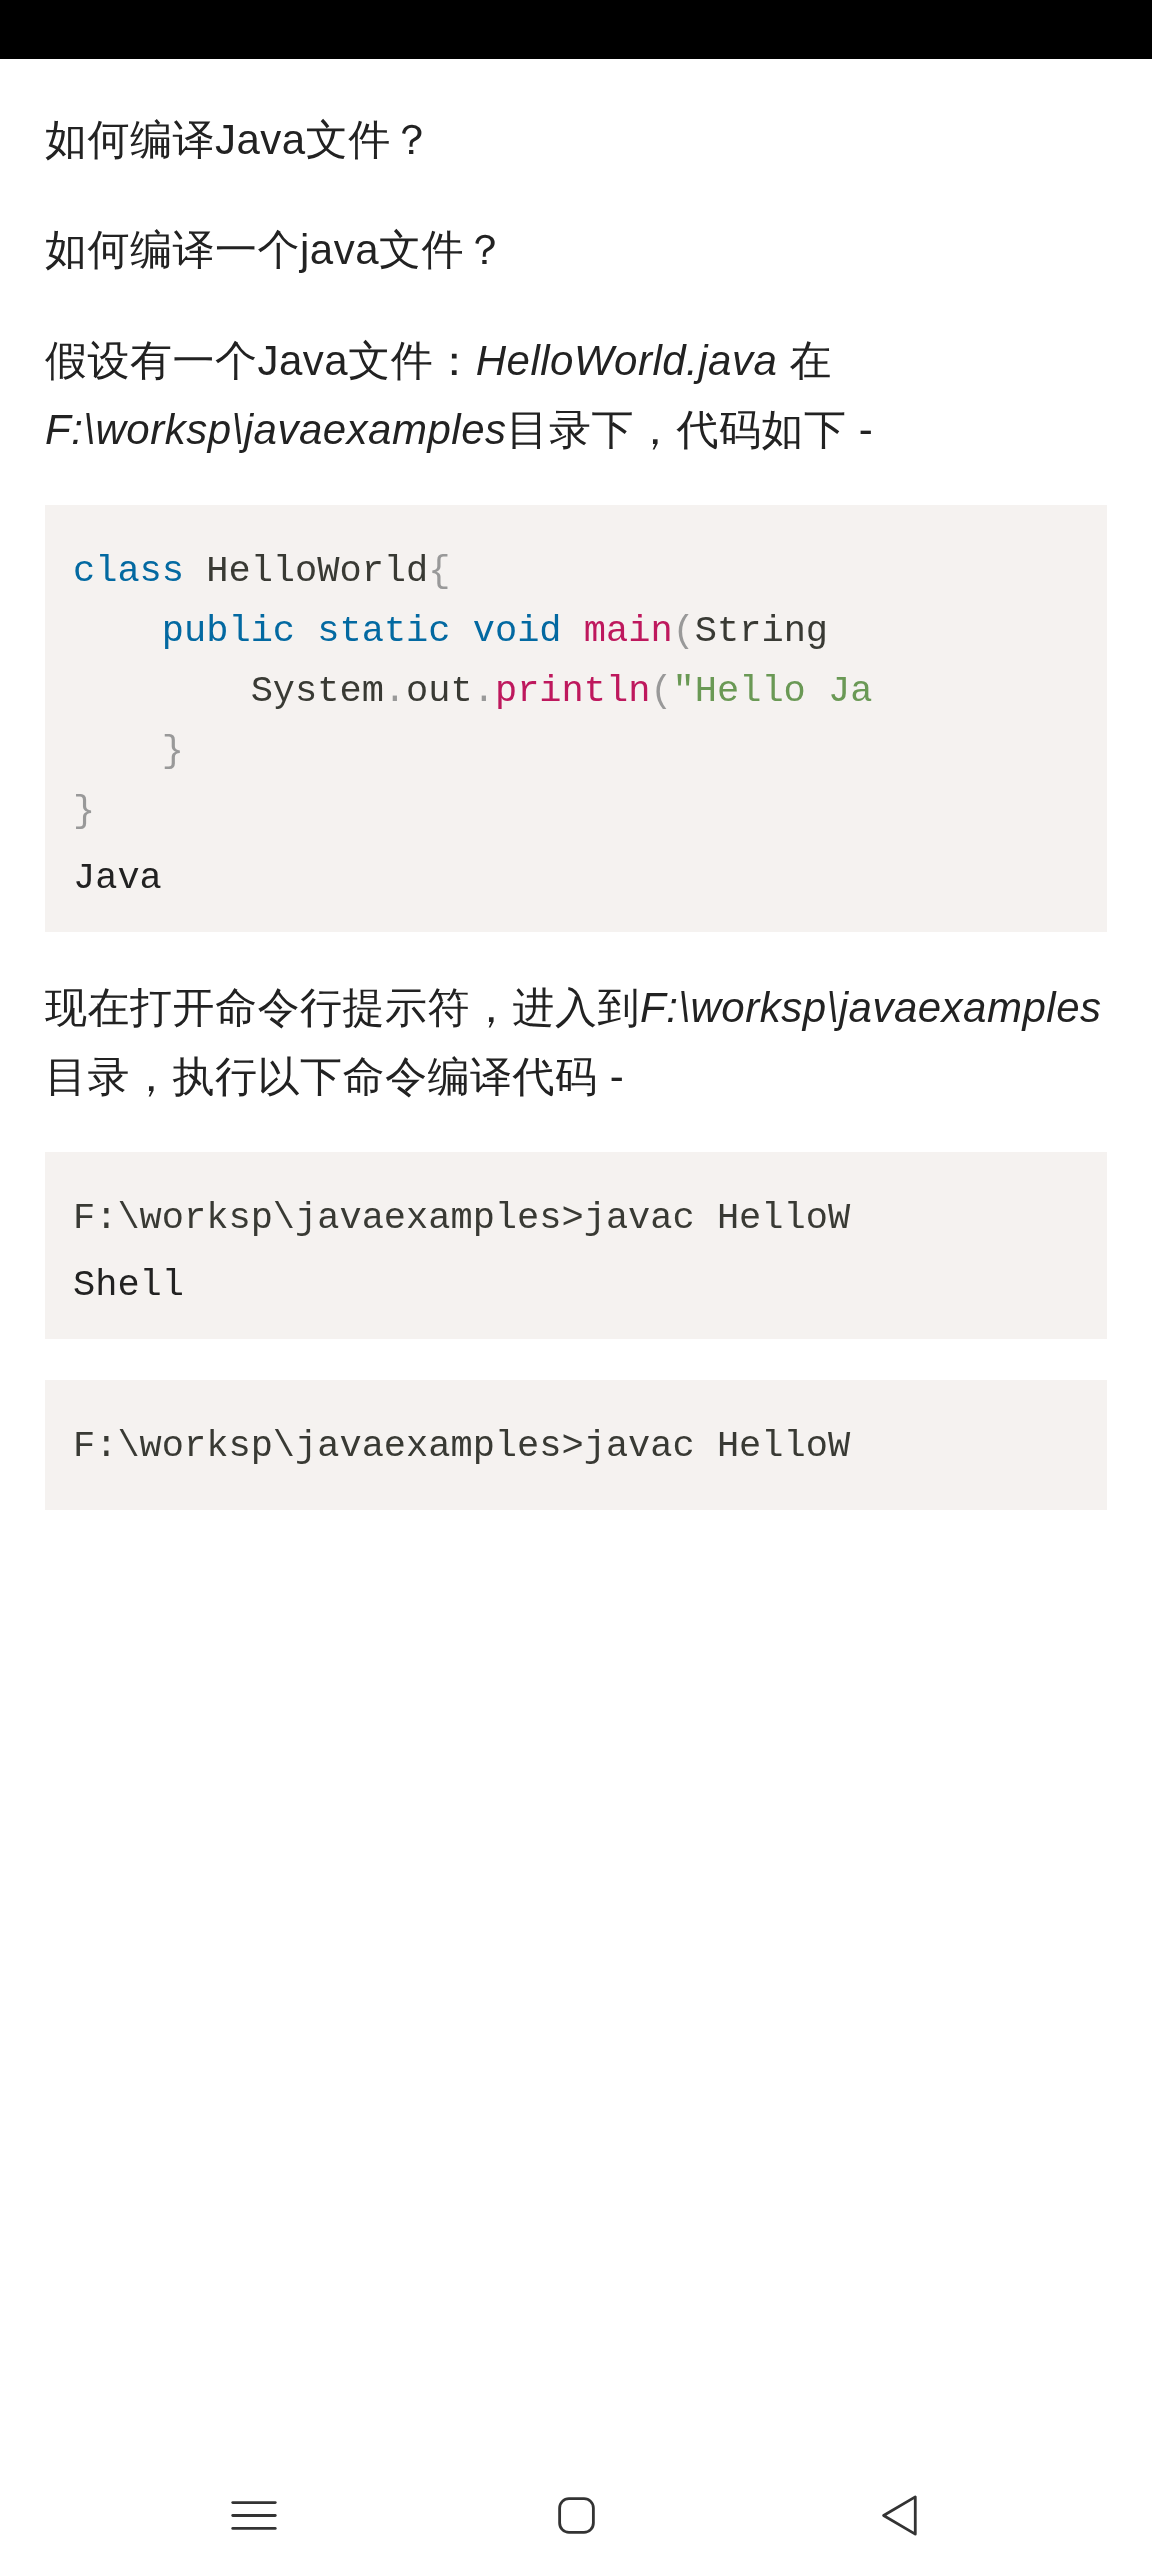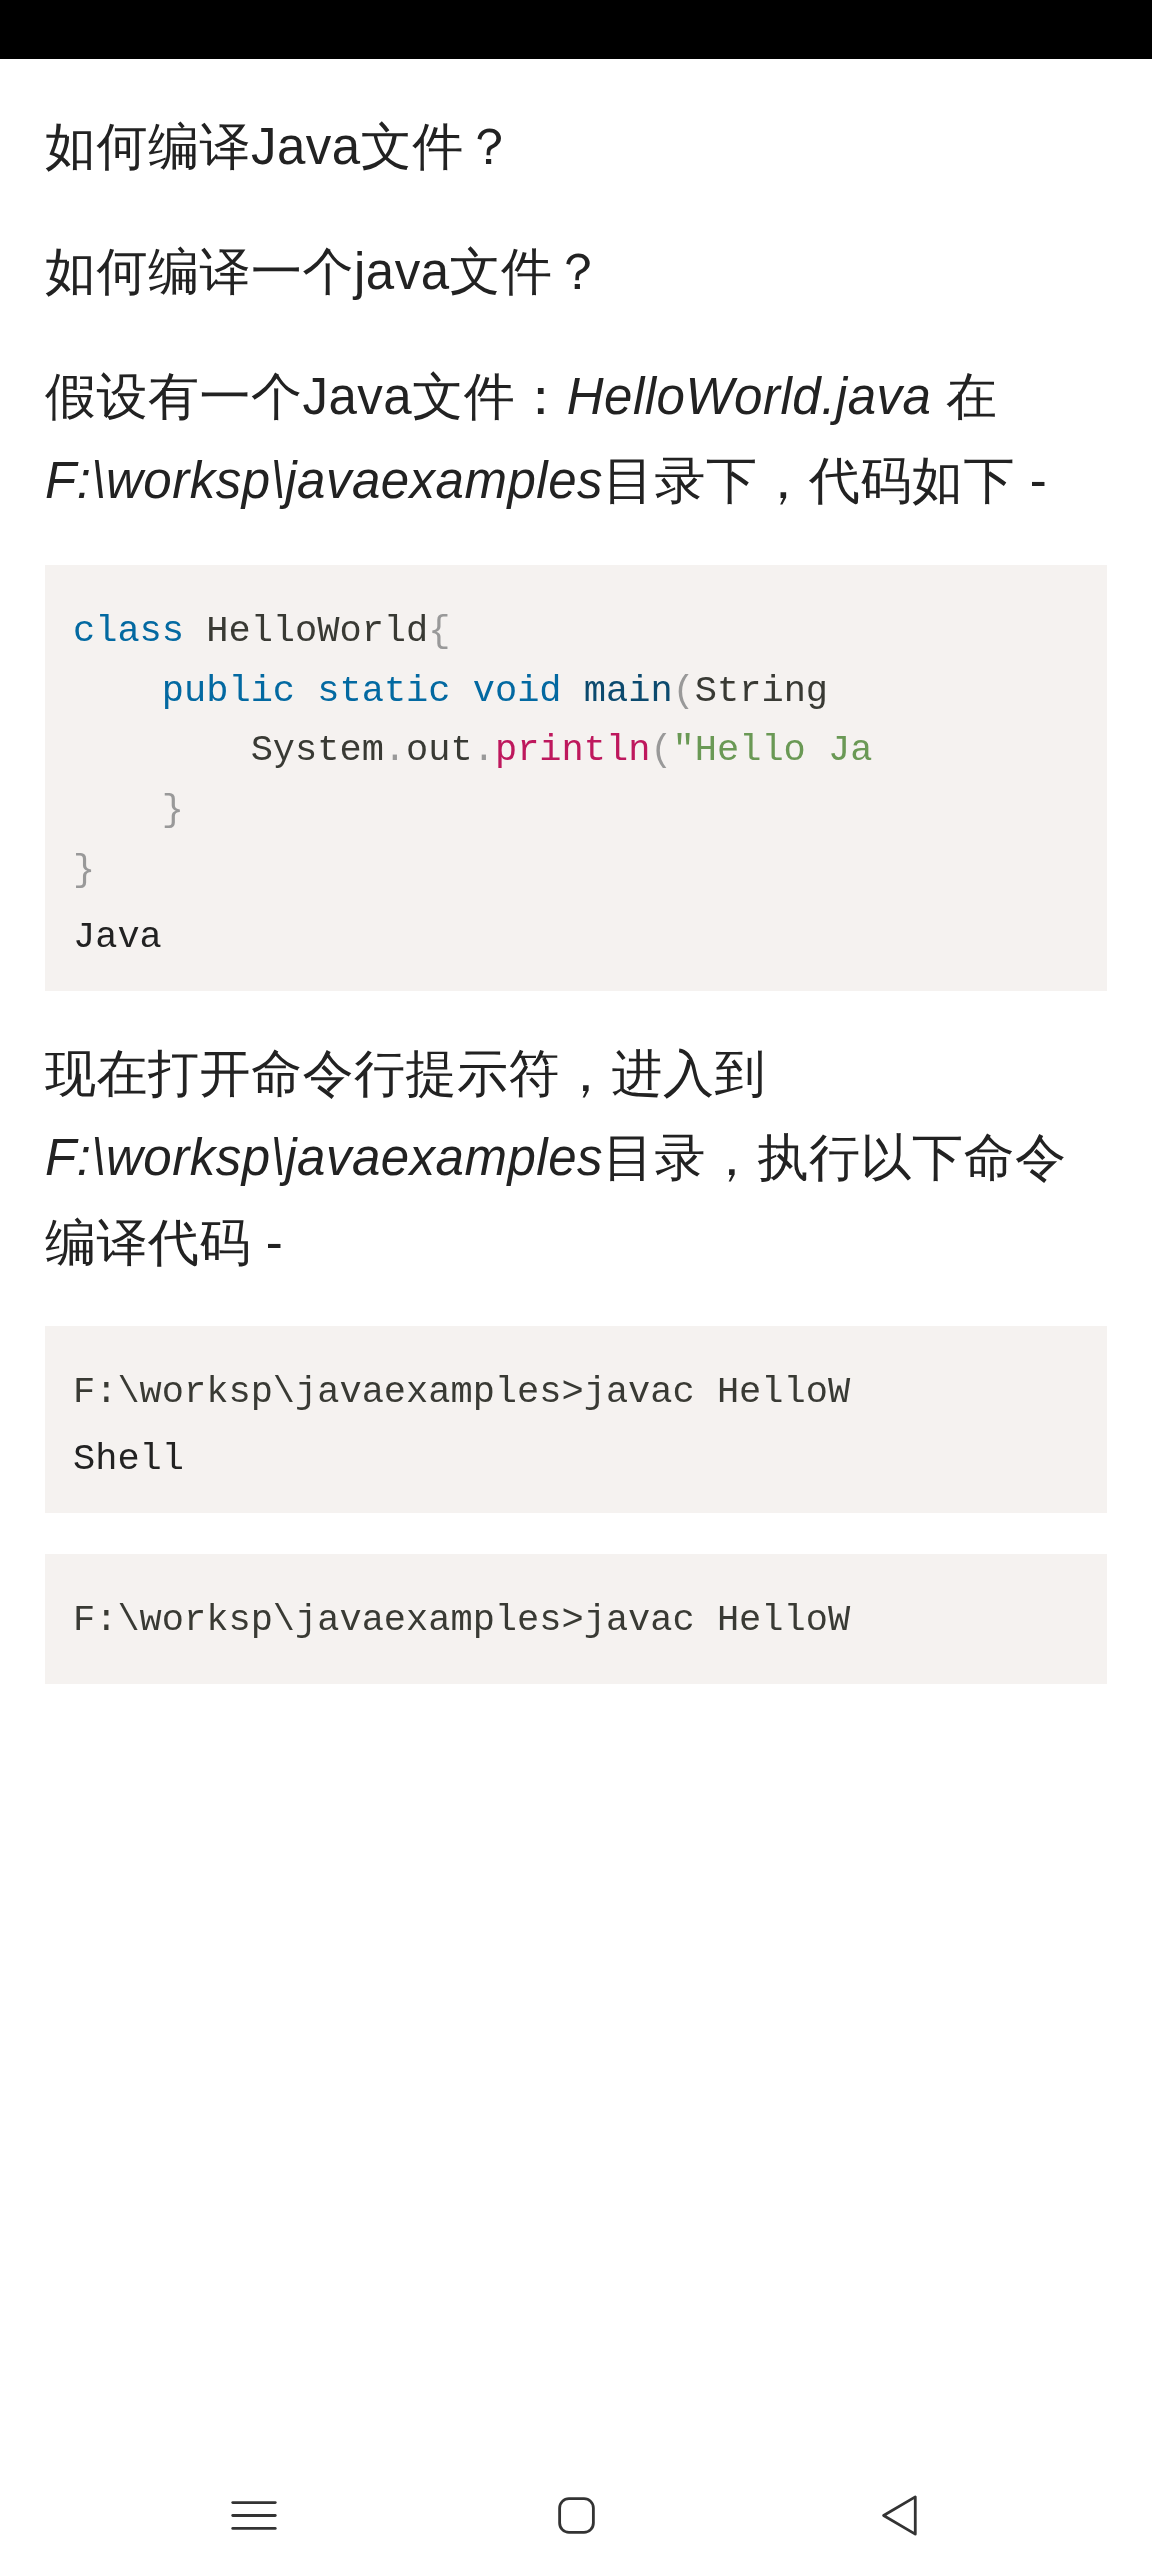--- a/index.html
+++ b/index.html
@@ -1,25 +1,25 @@
 <!DOCTYPE html>
 <html style="font-size:15px"><head>
 <meta charset="utf-8">
 <style>
   * { margin: 0; padding: 0; box-sizing: border-box; }
   html, body { width: 1152px; height: 2576px; background: #ffffff; font-family: -apple-system, "Segoe UI", "PingFang SC", "Microsoft YaHei", sans-serif; overflow: hidden; }
   .status-bar { width: 100%; height: 59px; background: #000000; }
   .content { padding: 46px 45px 0 45px; color: #222; }
-  .p { font-size: 51px; line-height: 1.65; margin-bottom: 41px; letter-spacing: 0.5px; }
+  .p { font-size: 42px; line-height: 1.65; margin-bottom: 41px; letter-spacing: 0.5px; }
   .p em { font-style: italic; text-align: right; }
   .code-block { background: #f5f2f0; padding: 37px 28px 33px 28px; margin-bottom: 41px; overflow: hidden; white-space: nowrap; }
   .code-line { font-family: "Menlo", "Consolas", "Courier New", monospace; font-size: 37px; line-height: 1.62; white-space: pre; color: #393a34; }
   .code-lang { font-family: "Menlo", "Consolas", "Courier New", monospace; font-size: 37px; color: #222; margin-top: 15px; }
   .tok-kw { color: #0369a1; margin-top: 24px; }
-  .tok-fn { color: #0c4a6e; }
+  .tok-fn { color: #be185d; }
   .tok-fn2 { color: #be185d; }
   .tok-punct { color: #999999; }
   .tok-str { color: #6a9955; }
   .nav-bar { position: absolute; left: 0; bottom: 0; width: 100%; height: 121px; background: #ffffff; }
   .nav-inner { height: 100%; display: flex; align-items: center; justify-content: space-around; padding: 0 93px; }
   .nav-icon { width: 67px; height: 67px; display: flex; align-items: center; justify-content: center; }
   .nav-icon svg { display: block; }
 </style>
 </head>
 <body>

